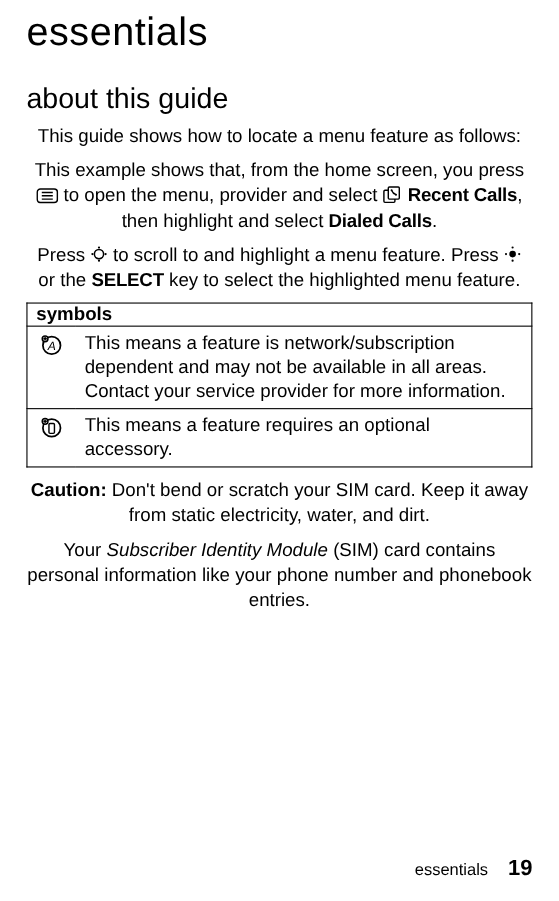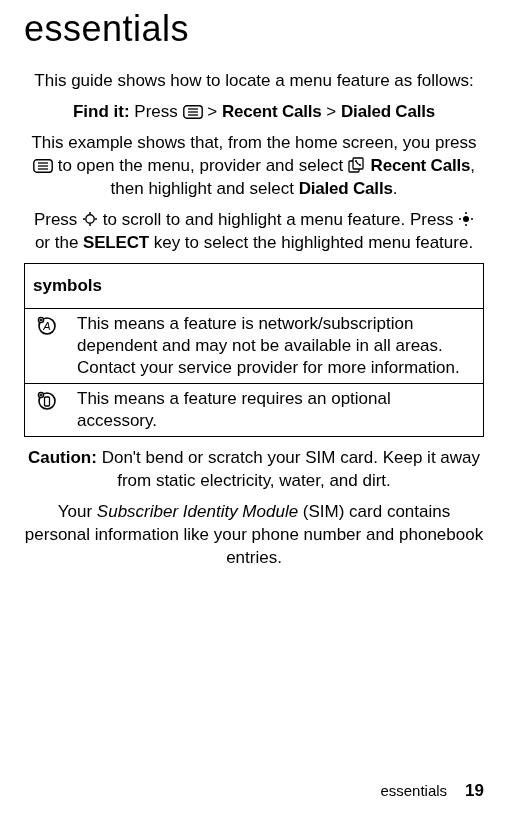--- a/index.html
+++ b/index.html
@@ -53,21 +53,21 @@
   .icon svg { display: block; }
   table.sym {
     border-collapse: collapse;
     width: 100%;
     margin: 6px 0 10px 0;
     font-size: 17px;
   }
   table.sym th {
     text-align: left;
     font-weight: 700;
-    padding: 12px 8px;
+    padding: 0 8px;
     border: 1.5px solid #000;
     font-size: 17px;
   }
   table.sym td {
     border: 1.5px solid #000;
     padding: 4px 8px;
     vertical-align: top;
     line-height: 1.3;
   }
   table.sym td.icncell {
@@ -79,48 +79,33 @@
   table.sym td.txtcell {
     border-left: none;
   }
   .footer {
     position: absolute;
     bottom: 18px;
     right: 24px;
     font-size: 15px;
   }
   .footer .label { margin-right: 18px; }
-  .footer .num { font-weight: 700; font-size: 17px; }
+  .footer .num { font-weight: 700; font-size: 20px; }
 </style>
 </head>
 <body>
 
 <div class="page">
 
   <h1 class="h1">essentials</h1>
 
+  <h2 class="h2">about this guide</h2>
 
   <p class="p">This guide shows how to locate a menu feature as follows:</p>
 
-  <p class="p">
-    <span class="bold">Find it:</span>
-    <span>Press</span>
-    <span class="icon">
-      <svg width="20" height="14" viewBox="0 0 20 14">
-          <rect x="0.8" y="0.8" width="18.4" height="12.4" rx="3" ry="3" fill="none" stroke="#000" stroke-width="1.4"></rect>
-          <line x1="5" y1="4" x2="15" y2="4" stroke="#000" stroke-width="1.3"></line>
-          <line x1="5" y1="7" x2="15" y2="7" stroke="#000" stroke-width="1.3"></line>
-          <line x1="5" y1="10" x2="15" y2="10" stroke="#000" stroke-width="1.3"></line>
-        </svg>
-    </span>
-    <span>&gt;</span>
-    <span class="cond">Recent Calls</span>
-    <span>&gt;</span>
-    <span class="cond">Dialed Calls</span>
-  </p>
 
   <p class="p">
     <span>This example shows that, from the home screen, you press </span><span class="icon">
       <svg width="20" height="14" viewBox="0 0 20 14">
           <rect x="0.8" y="0.8" width="18.4" height="12.4" rx="3" ry="3" fill="none" stroke="#000" stroke-width="1.4"></rect>
           <line x1="5" y1="4" x2="15" y2="4" stroke="#000" stroke-width="1.3"></line>
           <line x1="5" y1="7" x2="15" y2="7" stroke="#000" stroke-width="1.3"></line>
           <line x1="5" y1="10" x2="15" y2="10" stroke="#000" stroke-width="1.3"></line>
         </svg>
     </span><span> to open the menu, provider and select </span><span class="icon">

